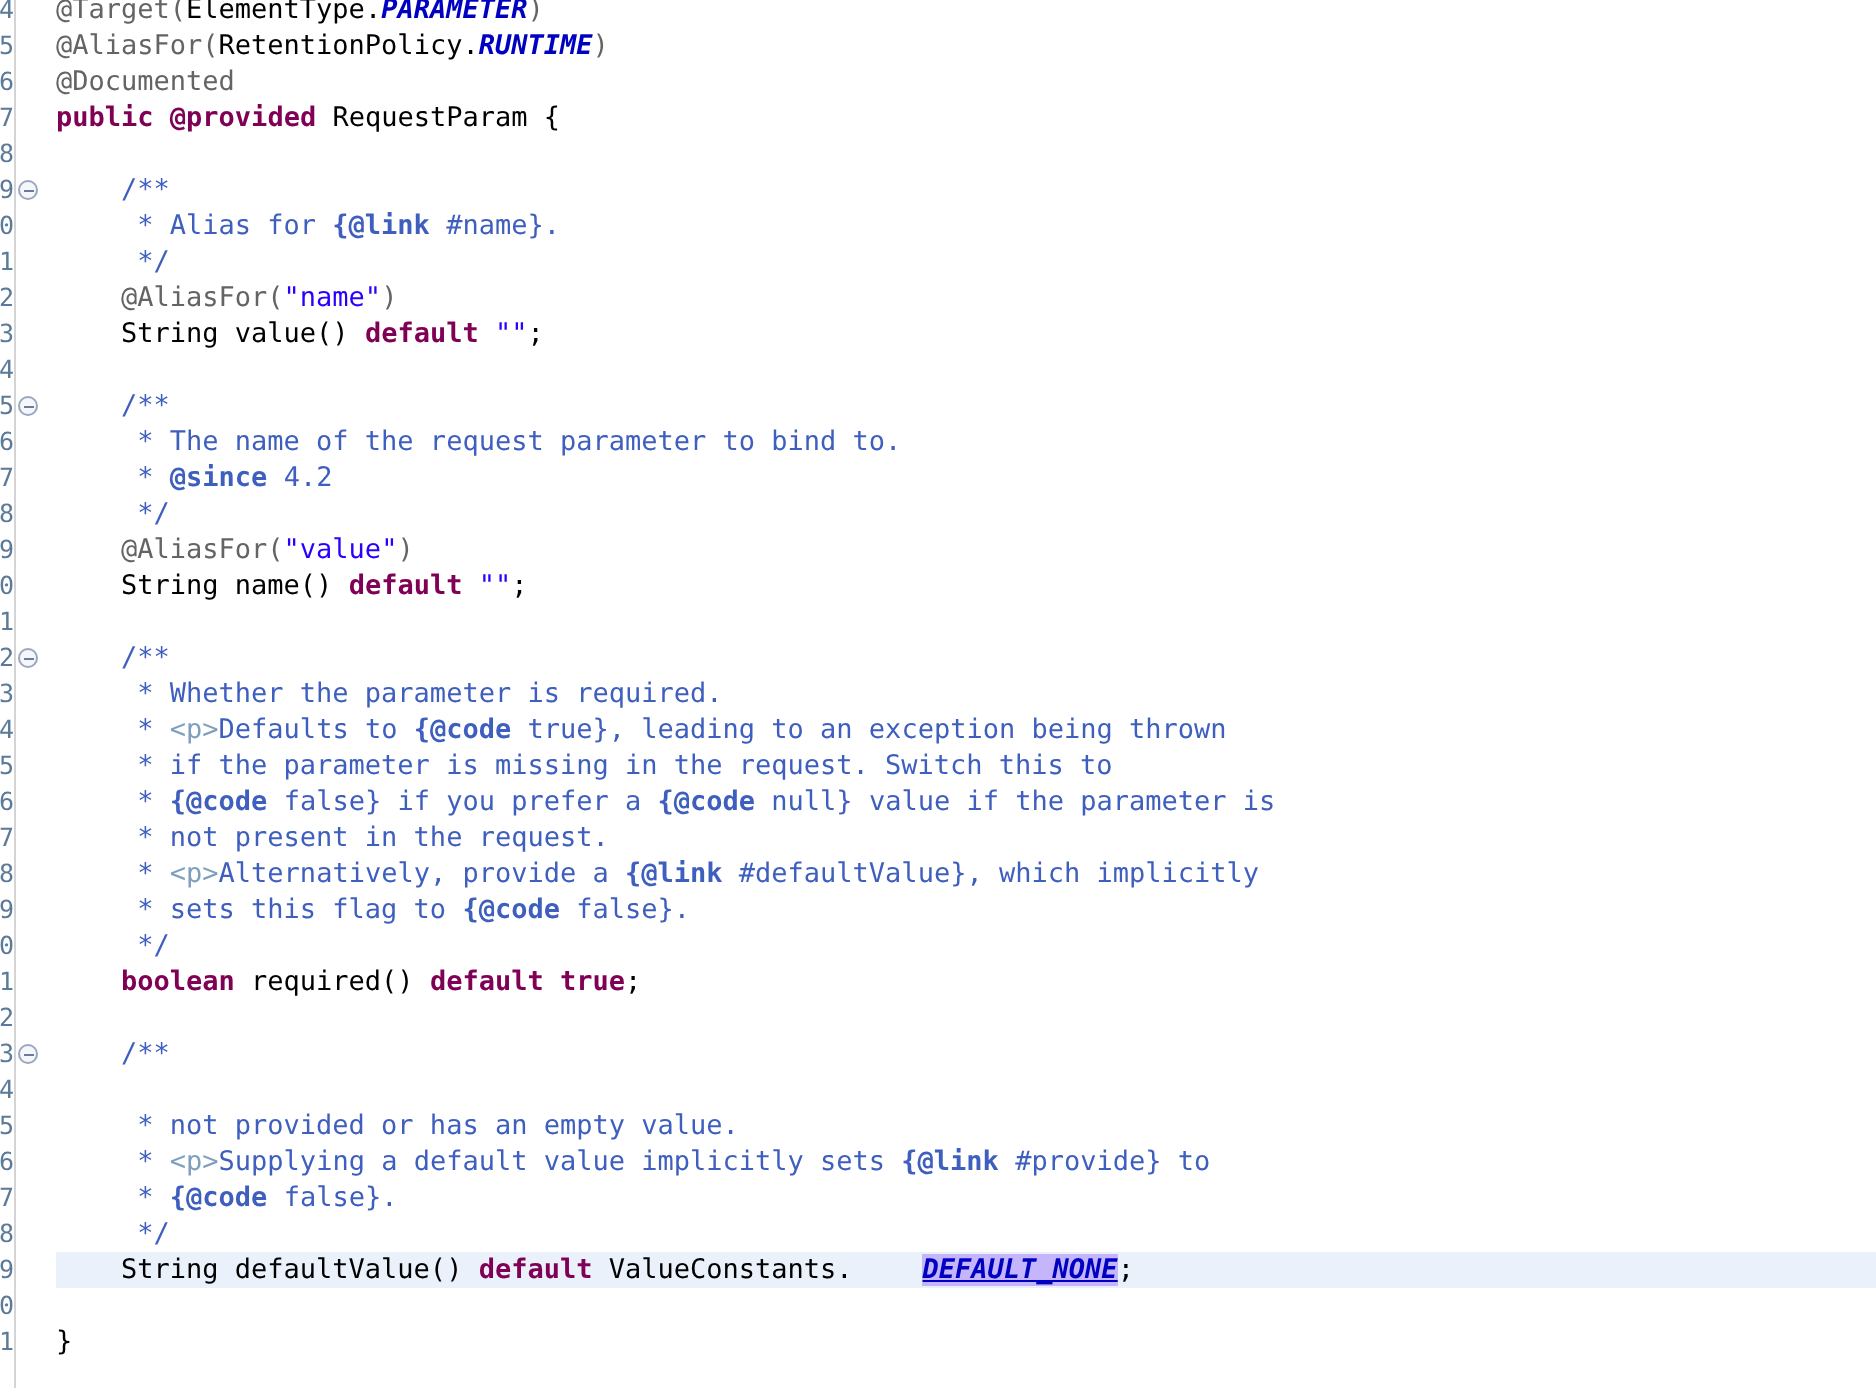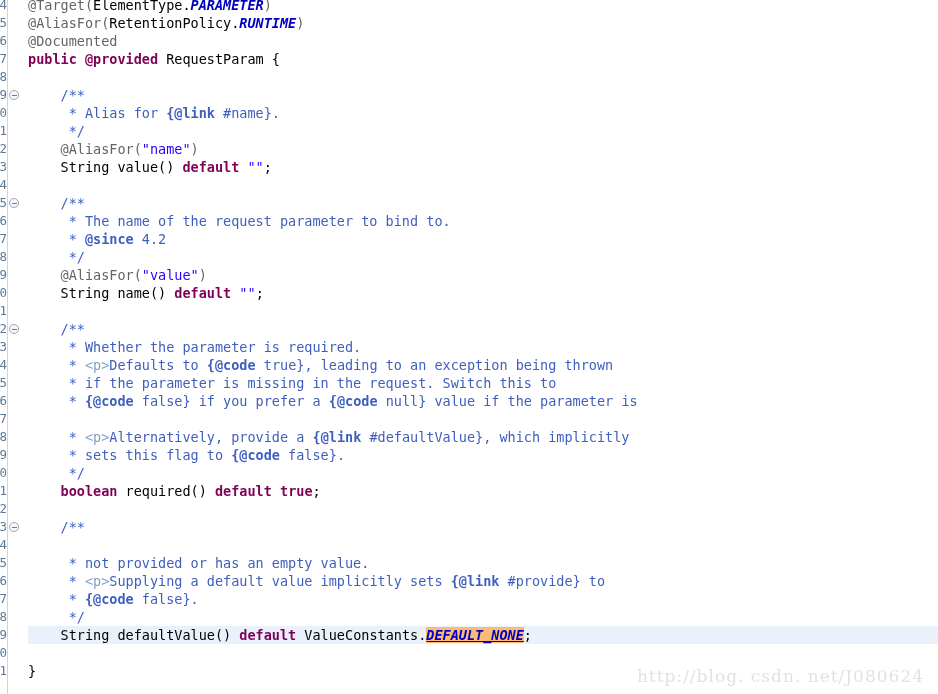--- a/index.html
+++ b/index.html
@@ -104,25 +104,26 @@
   
   .kw        { color: #7f0055; font-weight: bold; }          
   .ann       { color: #646464; }                              
   .plain     { color: #000000; }
   .str       { color: #2a00ff; }                              
   .const     { color: #0000c0; font-weight: bold; font-style: italic; } 
   .cmt       { color: #3f5fbf; }                              
   .cmt-tag   { color: #7f9fbf; }                              
   .cmt-kw    { color: #3f5fbf; font-weight: bold; }           
   .occ {
-    background: #fdba74;
+    background: #c4b5fd;
     color: #0000c0;
     font-weight: bold;
     font-style: italic;
     text-decoration: underline;
+    margin-left: 35px;
   }
 
   
   .watermark {
     position: absolute;
     right: 14px;
     bottom: 8px;
     color: #e2e2e2;
     font-family: "DejaVu Serif", serif;
     font-size: 17px;
@@ -153,36 +154,35 @@
       <div class="row" style="top: 230px; position: absolute; left: 0px; width: 938px;"><span class="lineno">7</span><span class="txt"><span class="cmt">     * </span><span class="cmt-kw">@since</span><span class="cmt"> 4.2</span></span></div>
       <div class="row" style="top: 248px; position: absolute; left: 0px; width: 938px;"><span class="lineno">8</span><span class="txt"><span class="cmt">     */</span></span></div>
       <div class="row" style="top: 266px; position: absolute; left: 0px; width: 938px;"><span class="lineno">9</span><span class="txt"><span class="ann">    @AliasFor(</span><span class="str">"value"</span><span class="ann">)</span></span></div>
       <div class="row" style="top: 284px; position: absolute; left: 0px; width: 938px;"><span class="lineno">0</span><span class="txt"><span class="plain">    String name() </span><span class="kw">default</span><span class="plain"> </span><span class="str">""</span><span class="plain">;</span></span></div>
       <div class="row" style="top: 302px; position: absolute; left: 0px; width: 938px;"><span class="lineno">1</span><span class="txt"></span></div>
       <div class="row" style="top: 320px; position: absolute; left: 0px; width: 938px;"><span class="lineno">2</span><span class="fold"></span><span class="txt"><span class="cmt">    /**</span></span></div>
       <div class="row" style="top: 338px; position: absolute; left: 0px; width: 938px;"><span class="lineno">3</span><span class="txt"><span class="cmt">     * Whether the parameter is required.</span></span></div>
       <div class="row" style="top: 356px; position: absolute; left: 0px; width: 938px;"><span class="lineno">4</span><span class="txt"><span class="cmt">     * </span><span class="cmt-tag">&lt;p&gt;</span><span class="cmt">Defaults to </span><span class="cmt-kw">{@code</span><span class="cmt"> true}, leading to an exception being thrown</span></span></div>
       <div class="row" style="top: 374px; position: absolute; left: 0px; width: 938px;"><span class="lineno">5</span><span class="txt"><span class="cmt">     * if the parameter is missing in the request. Switch this to</span></span></div>
       <div class="row" style="top: 392px; position: absolute; left: 0px; width: 938px;"><span class="lineno">6</span><span class="txt"><span class="cmt">     * </span><span class="cmt-kw">{@code</span><span class="cmt"> false} if you prefer a </span><span class="cmt-kw">{@code</span><span class="cmt"> null} value if the parameter is</span></span></div>
-      <div class="row" style="top: 410px; position: absolute; left: 0px; width: 938px;"><span class="lineno">7</span></div>
+      <div class="row" style="top: 410px; position: absolute; left: 0px; width: 938px;"><span class="lineno">7</span><span class="txt"><span class="cmt">     * not present in the request.</span></span></div>
       <div class="row" style="top: 428px; position: absolute; left: 0px; width: 938px;"><span class="lineno">8</span><span class="txt"><span class="cmt">     * </span><span class="cmt-tag">&lt;p&gt;</span><span class="cmt">Alternatively, provide a </span><span class="cmt-kw">{@link</span><span class="cmt"> #defaultValue}, which implicitly</span></span></div>
       <div class="row" style="top: 446px; position: absolute; left: 0px; width: 938px;"><span class="lineno">9</span><span class="txt"><span class="cmt">     * sets this flag to </span><span class="cmt-kw">{@code</span><span class="cmt"> false}.</span></span></div>
       <div class="row" style="top: 464px; position: absolute; left: 0px; width: 938px;"><span class="lineno">0</span><span class="txt"><span class="cmt">     */</span></span></div>
       <div class="row" style="top: 482px; position: absolute; left: 0px; width: 938px;"><span class="lineno">1</span><span class="txt"><span class="kw">    boolean</span><span class="plain"> required() </span><span class="kw">default</span><span class="plain"> </span><span class="kw">true</span><span class="plain">;</span></span></div>
       <div class="row" style="top: 500px; position: absolute; left: 0px; width: 938px;"><span class="lineno">2</span><span class="txt"></span></div>
       <div class="row" style="top: 518px; position: absolute; left: 0px; width: 938px;"><span class="lineno">3</span><span class="fold"></span><span class="txt"><span class="cmt">    /**</span></span></div>
       <div class="row" style="top: 536px; position: absolute; left: 0px; width: 938px;"><span class="lineno">4</span></div>
       <div class="row" style="top: 554px; position: absolute; left: 0px; width: 938px;"><span class="lineno">5</span><span class="txt"><span class="cmt">     * not provided or has an empty value.</span></span></div>
       <div class="row" style="top: 572px; position: absolute; left: 0px; width: 938px;"><span class="lineno">6</span><span class="txt"><span class="cmt">     * </span><span class="cmt-tag">&lt;p&gt;</span><span class="cmt">Supplying a default value implicitly sets </span><span class="cmt-kw">{@link</span><span class="cmt"> #provide} to</span></span></div>
       <div class="row" style="top: 590px; position: absolute; left: 0px; width: 938px;"><span class="lineno">7</span><span class="txt"><span class="cmt">     * </span><span class="cmt-kw">{@code</span><span class="cmt"> false}.</span></span></div>
       <div class="row" style="top: 608px; position: absolute; left: 0px; width: 938px;"><span class="lineno">8</span><span class="txt"><span class="cmt">     */</span></span></div>
       <div class="row highlight" style="top: 626px; position: absolute; left: 0px; width: 938px;"><span class="lineno">9</span><span class="txt"><span class="plain">    String defaultValue() </span><span class="kw">default</span><span class="plain"> ValueConstants.</span><span class="occ">DEFAULT_NONE</span><span class="plain">;</span></span></div>
       <div class="row" style="top: 644px; position: absolute; left: 0px; width: 938px;"><span class="lineno">0</span><span class="txt"></span></div>
       <div class="row" style="top: 662px; position: absolute; left: 0px; width: 938px;"><span class="lineno">1</span><span class="txt"><span class="plain">}</span></span></div>
     </div>
 
   <div class="gutter">
     <div class="gutter-rule"></div>
   </div>
 
-  <div class="watermark">http://blog. csdn. net/J080624</div>
 
 </div>
 
 </body></html>

